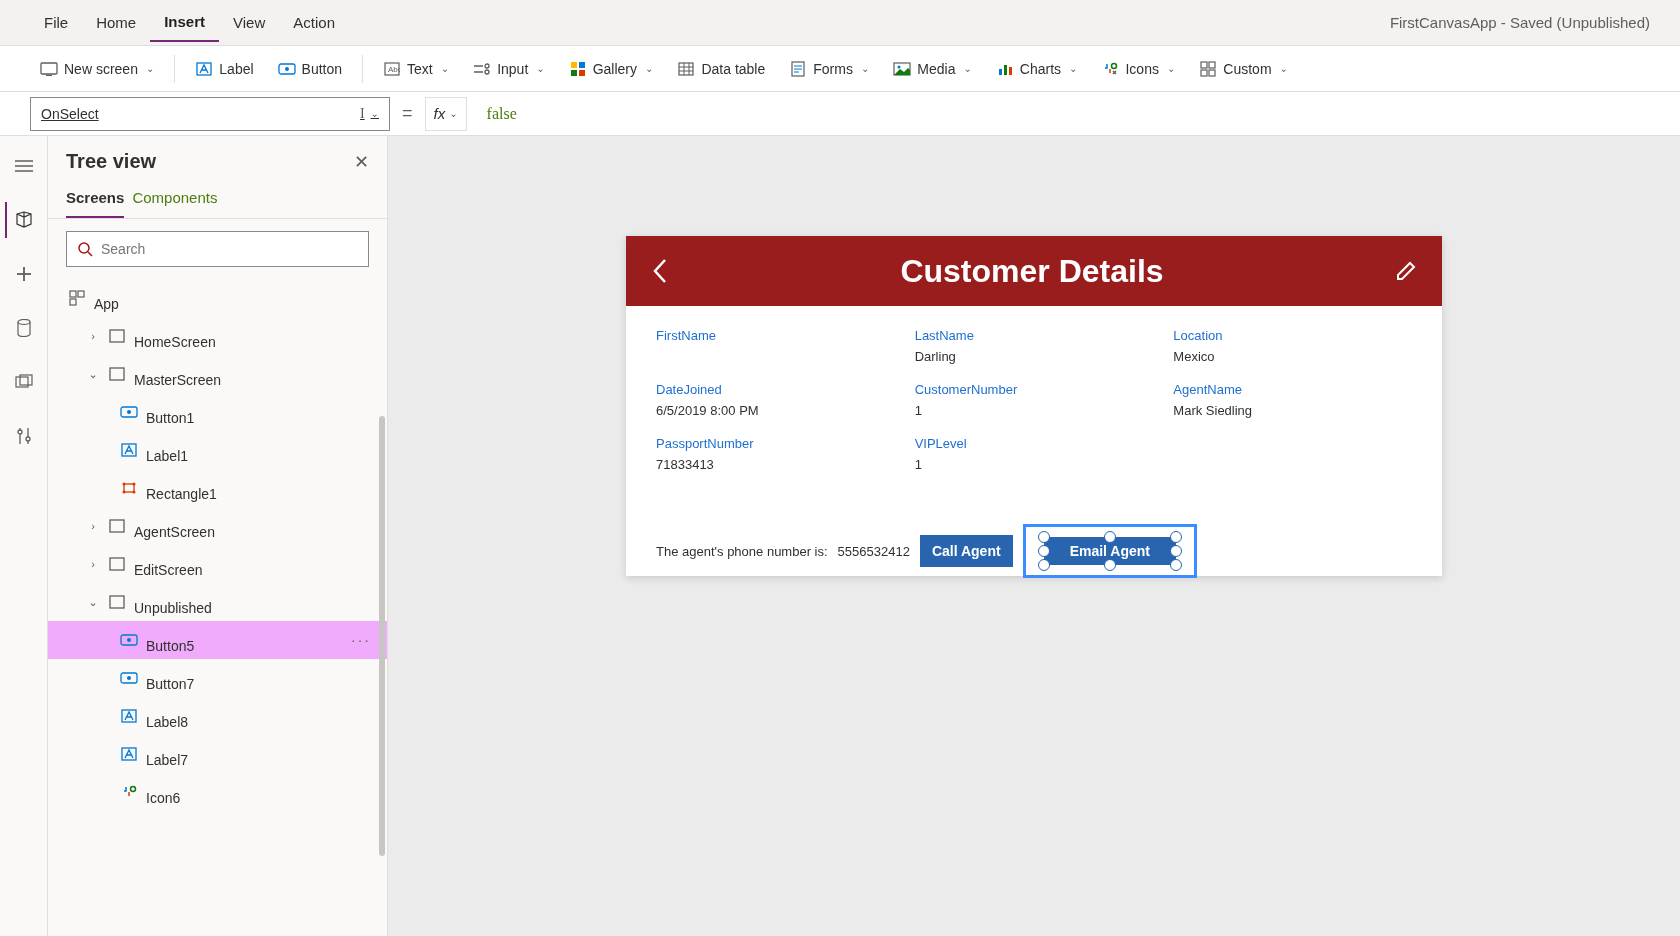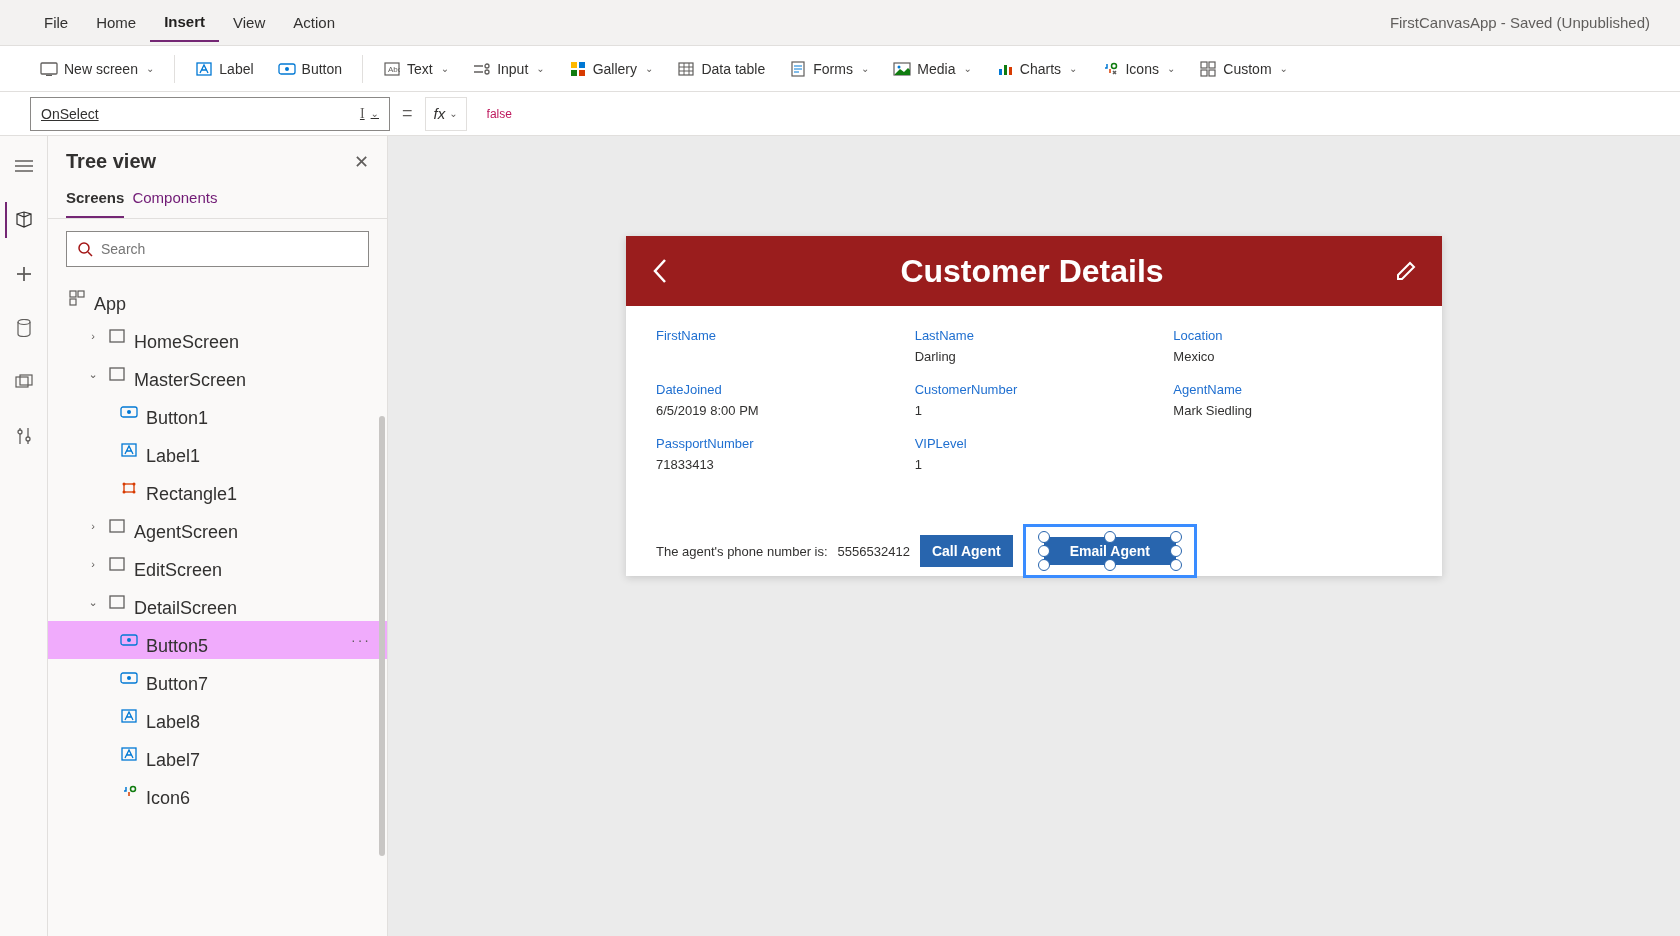--- a/index.html
+++ b/index.html
@@ -17,42 +17,42 @@
 .ribbon-sep { width:1px; height:28px; background:#e1dfdd; margin:0 6px; }
 .chev { font-size: 10px; color: #605e5c; margin-left:2px; }
 .ribbon-icon { width:18px; height:18px; display:flex; align-items:center; justify-content:center; }
 
 
 .formulabar { background: #fff; height: 44px; display: flex; align-items: center; padding: 0 30px; border-bottom: 1px solid #e1dfdd; gap:12px; }
 .prop-select { width: 360px; height: 34px; border: 1px solid #8a8886; padding: 0 10px; display:flex; align-items:center; justify-content:space-between; background:#fff;text-decoration:underline; }
 .eq { color:#605e5c; font-size:18px; }
 .fx-box { border:1px solid #e1dfdd; padding:4px 8px; display:flex; align-items:center; gap:2px; height:34px; }
 .fx { font-style: italic; font-size:15px; }
-.formula-input { flex:1; height:34px; border:none; outline:none; font-family: Liberation Sans, sans-serif; font-size:12px; padding:0 8px; color:#be185d; }
+.formula-input { flex:1; height:34px; border:none; outline:none; font-family: Liberation Serif, serif; font-size:16px; padding:0 8px; color:#4d7c0f; }
 
 
 .body { display:flex; height: calc(100vh - 136px); }
 .leftrail { width: 48px; background:#faf9f8; border-right:1px solid #e1dfdd; display:flex; flex-direction:column; align-items:center; padding-top:12px; gap:18px; }
 .leftrail-btn { width:36px; height:36px; display:flex; align-items:center; justify-content:center; cursor:pointer; }
 .leftrail-btn.active { border-left:2px solid #742774; margin-left:-2px; }
 
 .treepanel { width: 340px; background:#faf9f8; border-right:1px solid #e1dfdd; display:flex; flex-direction:column; position:relative; }
 .treepanel-hdr { padding: 14px 18px 8px; display:flex; align-items:center; justify-content:space-between; }
 .treepanel-title { font-size:20px; font-weight:600; }
 .tree-tabs { display:flex; gap:8px; padding:0 18px; border-bottom:1px solid #e1dfdd; }
-.tree-tab { padding: 8px 0 10px; cursor:pointer; font-size:15px; color:#701a75; }
+.tree-tab { padding: 8px 0 10px; cursor:pointer; font-size:15px; color:#4d7c0f; }
 .tree-tab.active { color:#323130; font-weight:600; border-bottom:2px solid #742774; }
 .tree-search { margin:12px 18px; height:36px; border:1px solid #8a8886; display:flex; align-items:center; padding:0 10px; gap:8px; background:#fff; }
 .tree-search input { border:none; outline:none; flex:1; font-size:14px; }
 .tree-body { flex:1; overflow-y:auto; padding-bottom:12px; }
 .tree-row { display:flex; align-items:center; height:38px; padding:0 16px; cursor:pointer; gap:8px; }
 .tree-row.selected { background:#f0abfc; }
 .tree-chevron { width:14px; font-size:11px; color:#605e5c; text-align:center; }
 .tree-icon { width:18px; height:18px; display:flex; align-items:center; justify-content:center; }
-.tree-label { font-size:18px; color:#323130;margin-top:12px; }
+.tree-label { font-size:14px; color:#323130;margin-top:12px; }
 .tree-more { margin-left:auto; color:#605e5c; letter-spacing:2px; }
 .depth-0 { padding-left: 20px; }
 .depth-1 { padding-left: 38px; }
 .depth-2 { padding-left: 72px; }
 
 .canvas-area { flex:1; background:#ebebeb; display:flex; align-items:flex-start; justify-content:center; padding:100px 40px 40px; overflow:auto; }
 
 
 .screen { width: 816px; height: 340px; background:#fff; box-shadow: 0 2px 8px rgba(0,0,0,.15); }
 .screen-header { height:70px; background:#9a1d1d; display:flex; align-items:center; padding:0 24px; color:#fff; position:relative; }
@@ -378,21 +378,21 @@
             </span>
             <span class="tree-label">EditScreen</span>
           </div>
           <div class="tree-row depth-1">
             <span class="tree-chevron">⌄</span>
             <span class="tree-icon">
               <svg width="16" height="14" viewBox="0 0 16 14">
                 <rect x="1" y="1" width="14" height="12" fill="none" stroke="#605e5c" stroke-width="1.3"></rect>
               </svg>
             </span>
-            <span class="tree-label">DetailScreen</span>
+            <span class="tree-label">Unpublished</span>
           </div>
           <div class="tree-row depth-2 selected">
             <span class="tree-icon">
               <svg width="18" height="14" viewBox="0 0 18 14">
                 <rect x="1" y="2" width="16" height="10" rx="2" fill="none" stroke="#0078d4" stroke-width="1.3"></rect>
                 <circle cx="9" cy="7" r="2" fill="#0078d4"></circle>
               </svg>
             </span>
             <span class="tree-label">Button5</span>
             <span class="tree-more">···</span>

